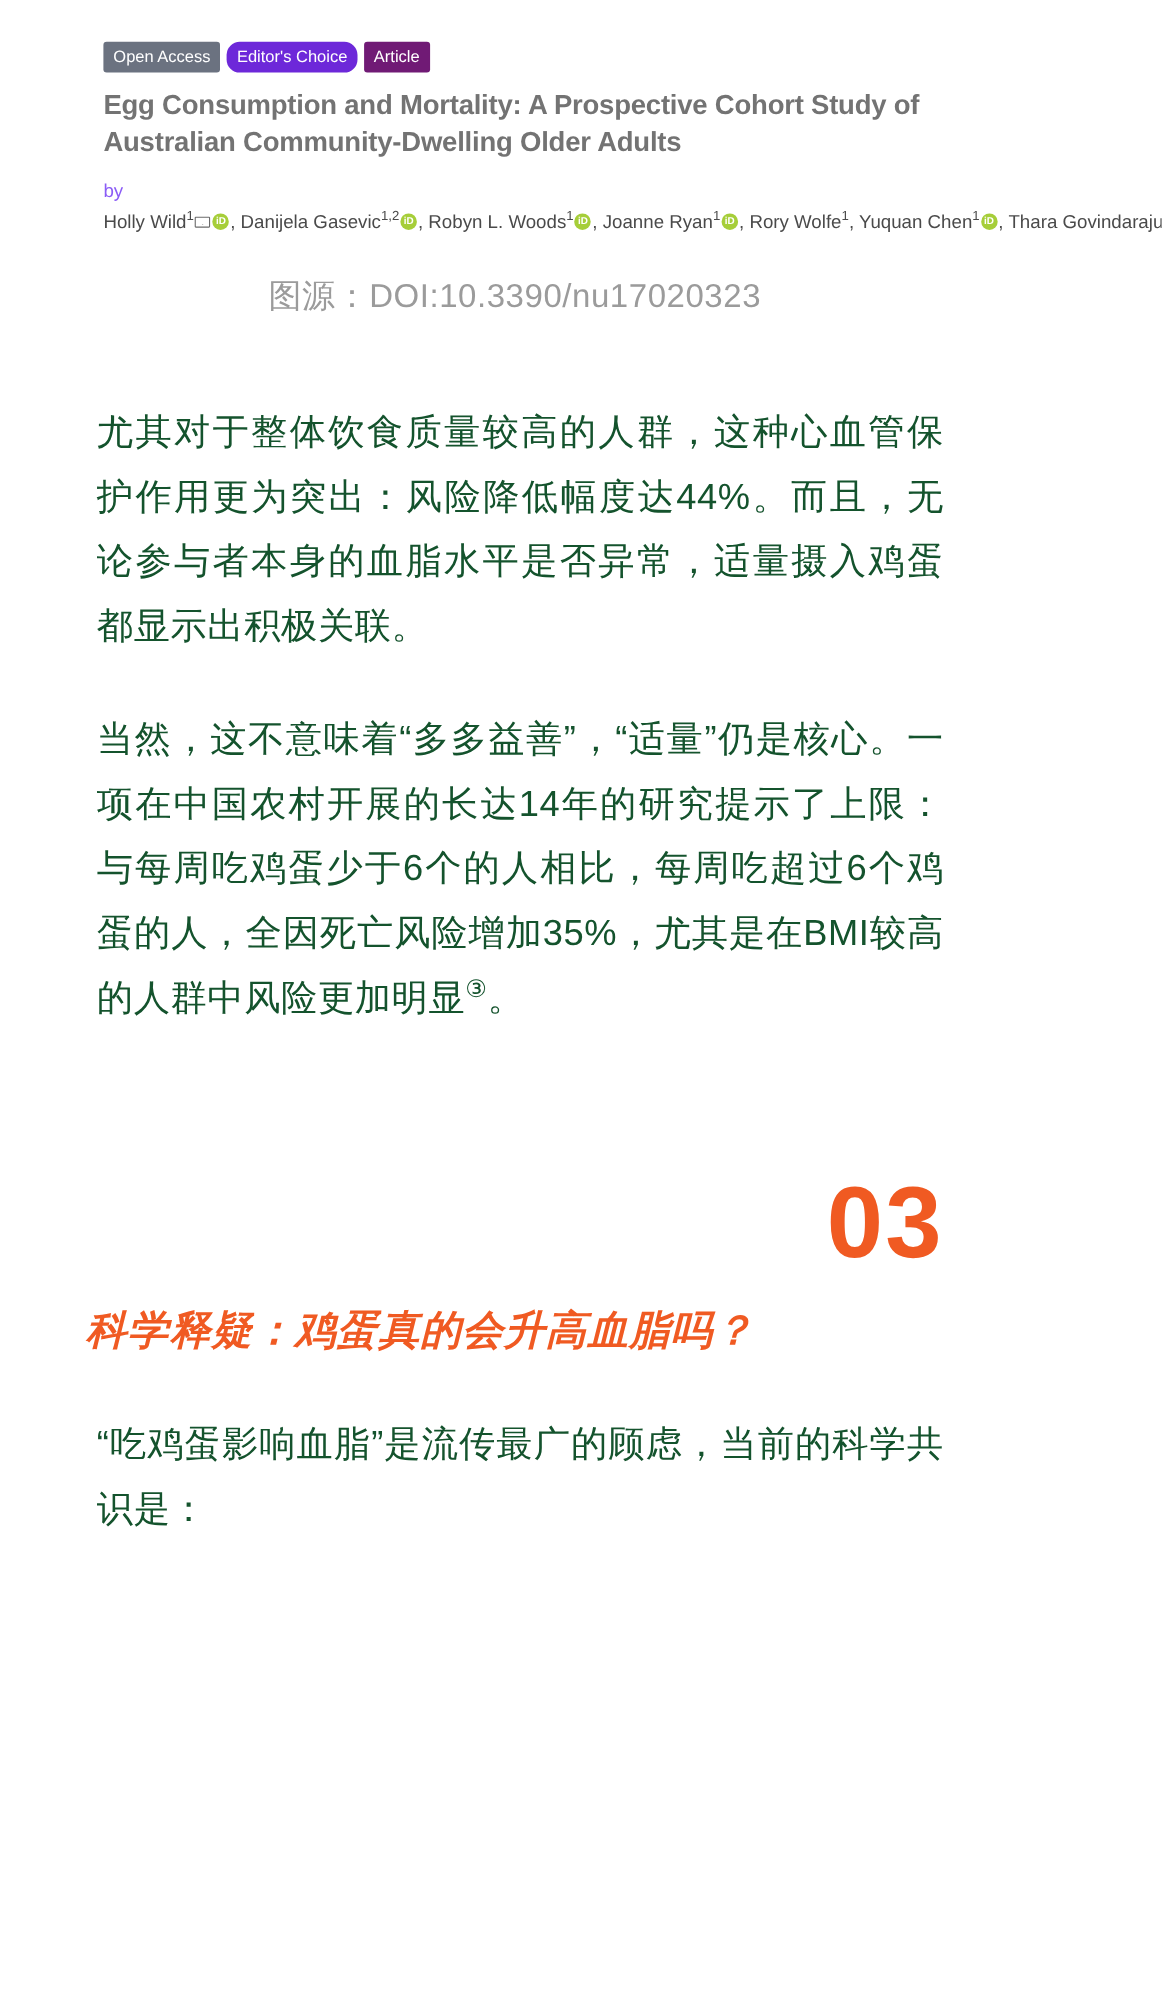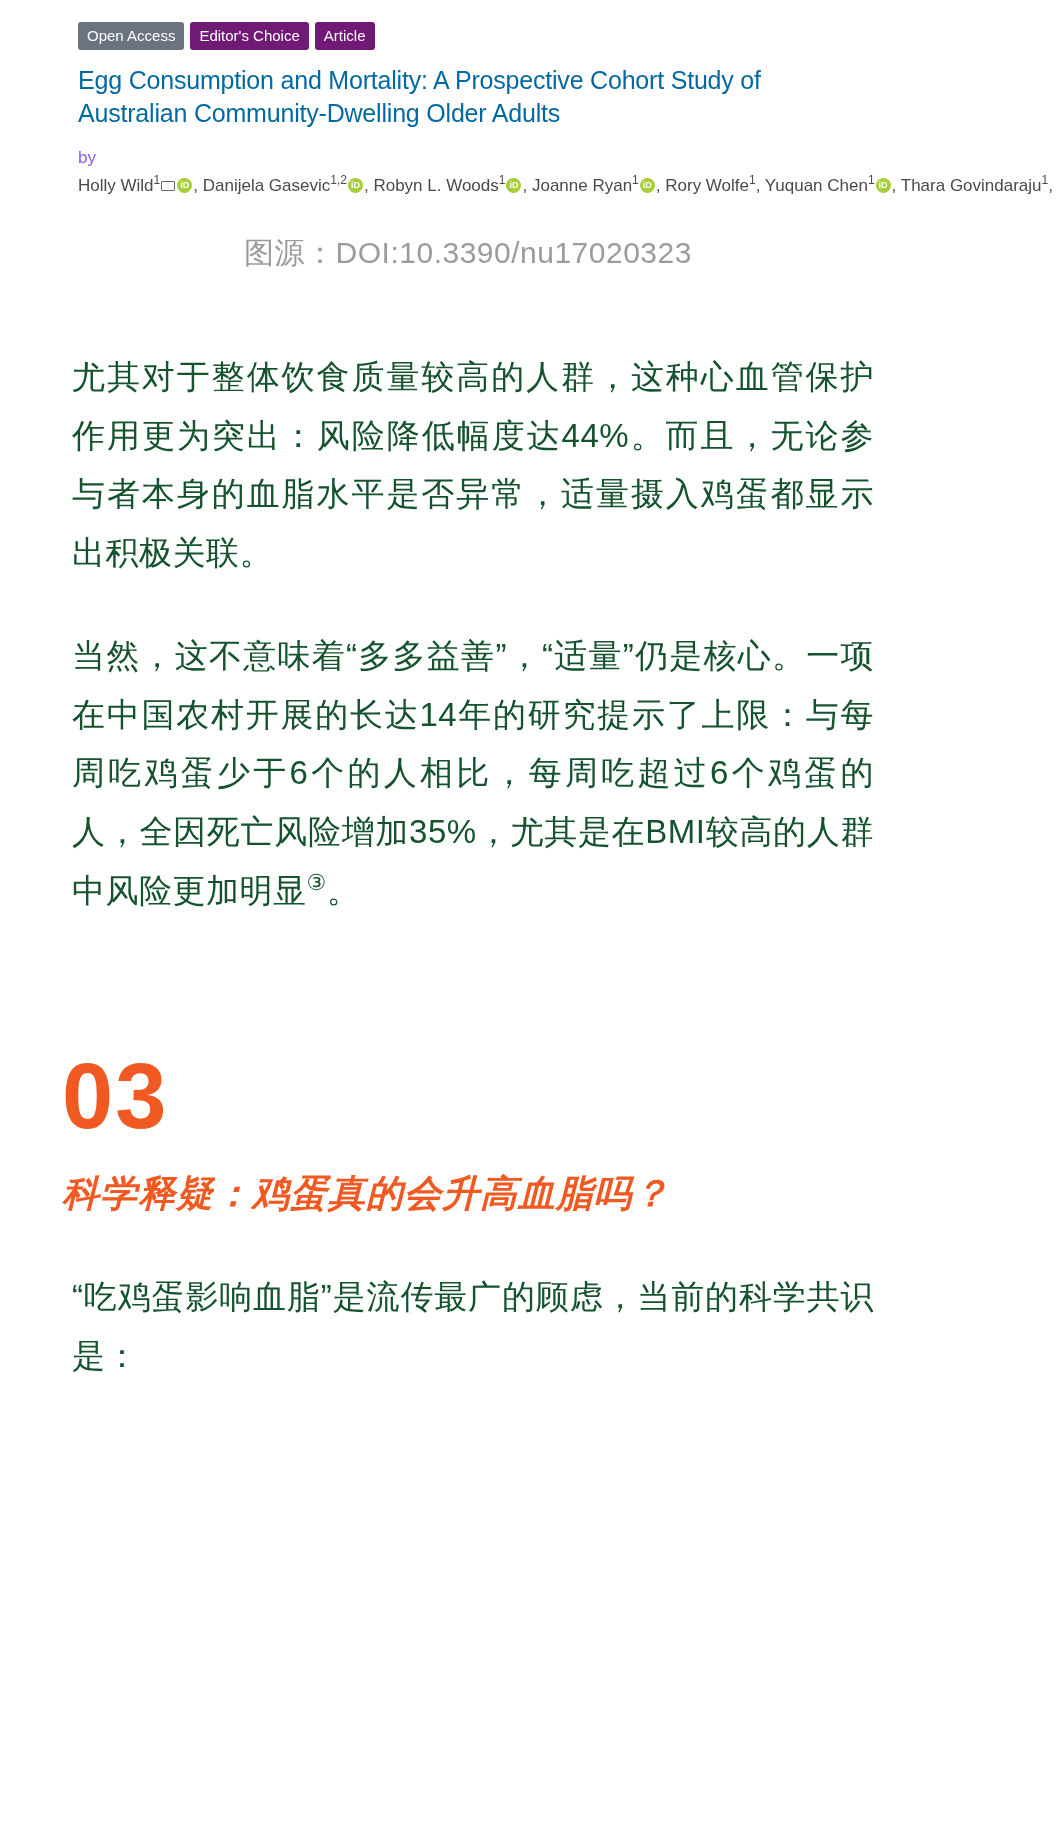--- a/index.html
+++ b/index.html
@@ -10,21 +10,21 @@
   body {
     width: 1056px;
     min-height: 1824px;
     font-family: "Liberation Sans", "DejaVu Sans", sans-serif;
     color: #2b2b2b;
   }
   .page {
     width: 936px;
     min-height: 1824px;
     box-sizing: border-box;
-    padding: 0;
+    padding: 16px;
     position: relative;
   }
 
   
   .paper-card {
     padding: 22px 78px 0 78px;
   }
   .badges {
     display: flex;
     gap: 6px;
@@ -35,28 +35,28 @@
     display: inline-block;
     font-size: 15px;
     line-height: 1;
     padding: 6px 9px 7px 9px;
     border-radius: 3px;
     color: #ffffff;
     white-space: nowrap;
     font-family: "Liberation Sans", sans-serif;
   }
   .badge-open { background: #6b7280; }
-  .badge-editor { background: #701a75; }
+  .badge-editor { background: #6d28d9; border-radius: 12px; }
   .badge-article { background: #701a75; }
 
   .paper-title {
     font-size: 25px;
     line-height: 1.33;
-    font-weight: 400;
-    color: #0369a1;
+    font-weight: 700;
+    color: #737373;
     letter-spacing: -0.2px;
     margin: 0 0 14px 0;
     font-family: "Liberation Sans", sans-serif;
   }
 
   .authors {
     font-size: 17px;
     line-height: 1.55;
     color: #4a4a4a;
     font-family: "Liberation Sans", sans-serif;
@@ -145,20 +145,21 @@
     padding: 0 62px;
     margin-top: 130px;
   }
   .section-number {
     font-size: 92px;
     line-height: 1;
     font-weight: bold;
     color: #f05a22;
     letter-spacing: 2px;
     font-family: "Liberation Sans", sans-serif;
+    text-align: right;
   }
   .section-title {
     font-size: 37px;
     line-height: 1.4;
     font-weight: bold;
     color: #f05a22;
     margin-top: 26px;
     letter-spacing: 1px;
     font-family: "Liberation Sans", "DejaVu Sans", sans-serif;
     font-style: italic;

